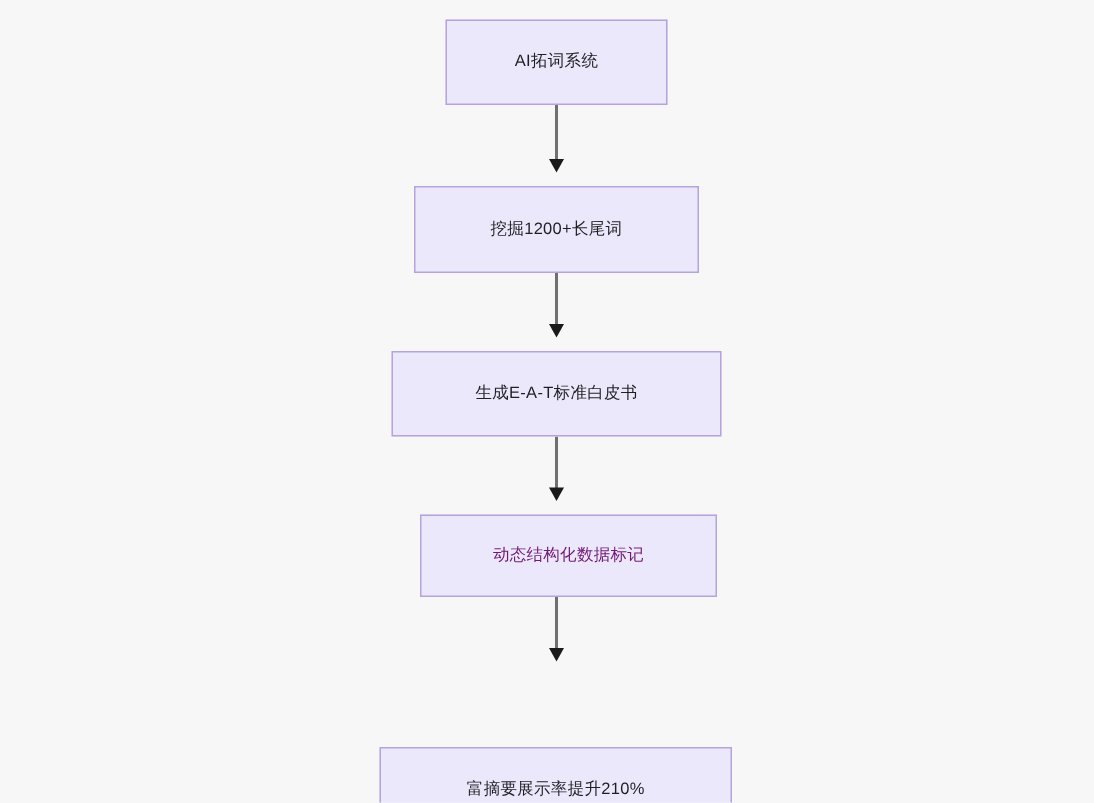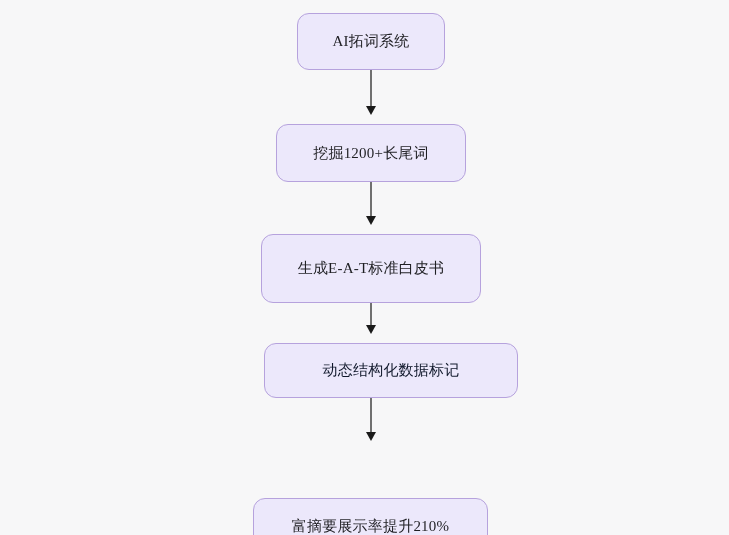--- a/index.html
+++ b/index.html
@@ -20,27 +20,26 @@
     height: 535px;
   }
   .node {
     position: absolute;
     box-sizing: border-box;
     display: flex;
     align-items: center;
     justify-content: center;
     background: #ece8fb;
     border: 1.6px solid #b6a2dd;
-    border-radius: 12px;
+    border-radius: 0;
     color: #1f1f23;
-    font-size: 15px;
+    font-size: 11px;
     line-height: 1;
     letter-spacing: 0.2px;
     white-space: nowrap;
-    font-family: Liberation Serif, serif;
   }
   .node-label {
     display: block;
     pointer-events: none;
   }
   .connector {
     position: absolute;
     width: 2px;
     background: #707070;
   }
@@ -71,25 +70,25 @@
   <div class="arrowhead" style="left: 365.5px; top: 432px; border-top-color: rgb(26, 26, 26);"></div>
 
   <div class="node" style="left: 297px; top: 13px; width: 148px; height: 57px; background: rgb(236, 232, 251); border-color: rgb(182, 162, 221); color: rgb(31, 31, 35);">
     <span class="node-label">AI拓词系统</span>
   </div>
 
   <div class="node" style="left: 276px; top: 124px; width: 190px; height: 58px; background: rgb(236, 232, 251); border-color: rgb(182, 162, 221); color: rgb(31, 31, 35); text-align: right;">
     <span class="node-label">挖掘1200+长尾词</span>
   </div>
 
-  <div class="node" style="left: 261px; top: 234px; width: 220px; height: 69px; background: rgb(236, 232, 251); border-color: rgb(182, 162, 221); color: rgb(31, 31, 35);">
+  <div class="node" style="left: 261px; top: 234px; width: 220px; height: 57px; background: rgb(236, 232, 251); border-color: rgb(182, 162, 221); color: rgb(31, 31, 35);">
     <span class="node-label">生成E-A-T标准白皮书</span>
   </div>
 
-  <div class="node" style="left: 264px; top: 343px; width: 254px; height: 55px; background: rgb(236, 232, 251); border-color: rgb(182, 162, 221); color: #0f172a;">
+  <div class="node" style="left: 280px; top: 343px; width: 198px; height: 55px; background: rgb(236, 232, 251); border-color: rgb(182, 162, 221); color: #701a75;">
     <span class="node-label">动态结构化数据标记</span>
   </div>
 
   <div class="node" style="left: 253px; top: 450px; width: 235px; height: 57px; background: rgb(236, 232, 251); border-color: rgb(182, 162, 221); color: rgb(31, 31, 35); margin-top: 48px;">
     <span class="node-label">富摘要展示率提升210%</span>
   </div>
 
 </div>
 
 </body></html>

